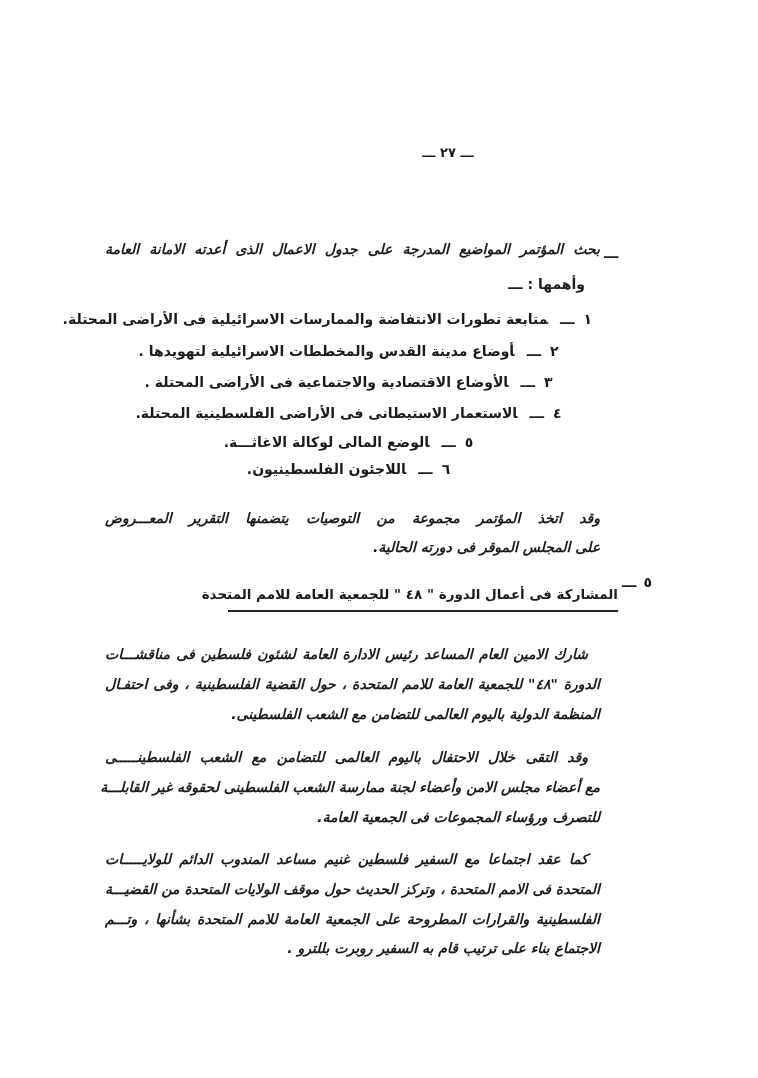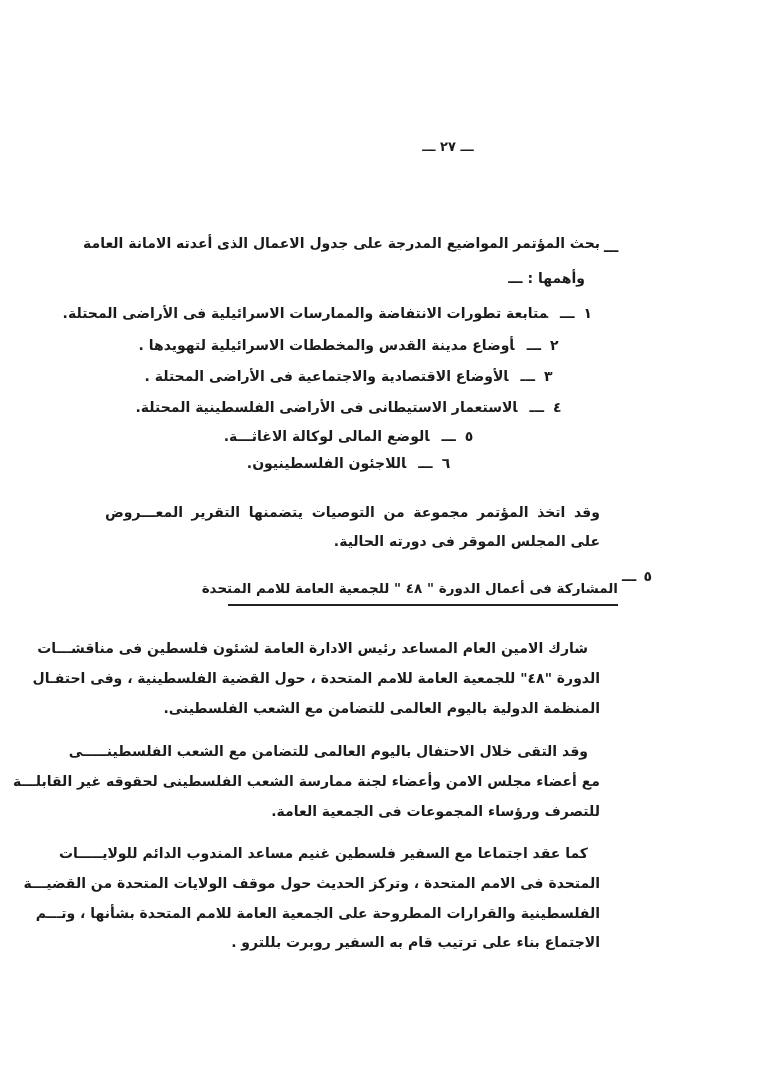--- a/index.html
+++ b/index.html
@@ -5,29 +5,29 @@
   html,body{margin:0;padding:0;}
   body{
     width:758px;height:1078px;
     background:#ffffff;
     font-family:"DejaVu Sans", sans-serif;
     font-weight:bold;
     color:#1b1b1b;
     position:relative;
     overflow:hidden;
   }
-  .page{position:absolute;inset:0;}
+  .page{position:absolute;inset:0;margin-top:6px;}
   .line{
     position:absolute;
     direction:rtl;
     font-size:14px;
     line-height:20px;
     white-space:nowrap;
   }
-  .bl{left:105px;width:495px;}           
+  .bl{left:105px;width:495px;font-style:italic;}           
   .just{text-align:justify;text-align-last:justify;}
   .right{text-align:right;}
   .ind1{padding-right:12px;box-sizing:border-box;}
   .li{left:105px;width:487px;text-align:center;}
   .li .num{margin-left:9px;}
   .li .dash{margin-left:12px;}
   .pagenum{
     left:396px;top:137px;width:104px;
     text-align:center;font-size:13px;letter-spacing:1px;
   }

